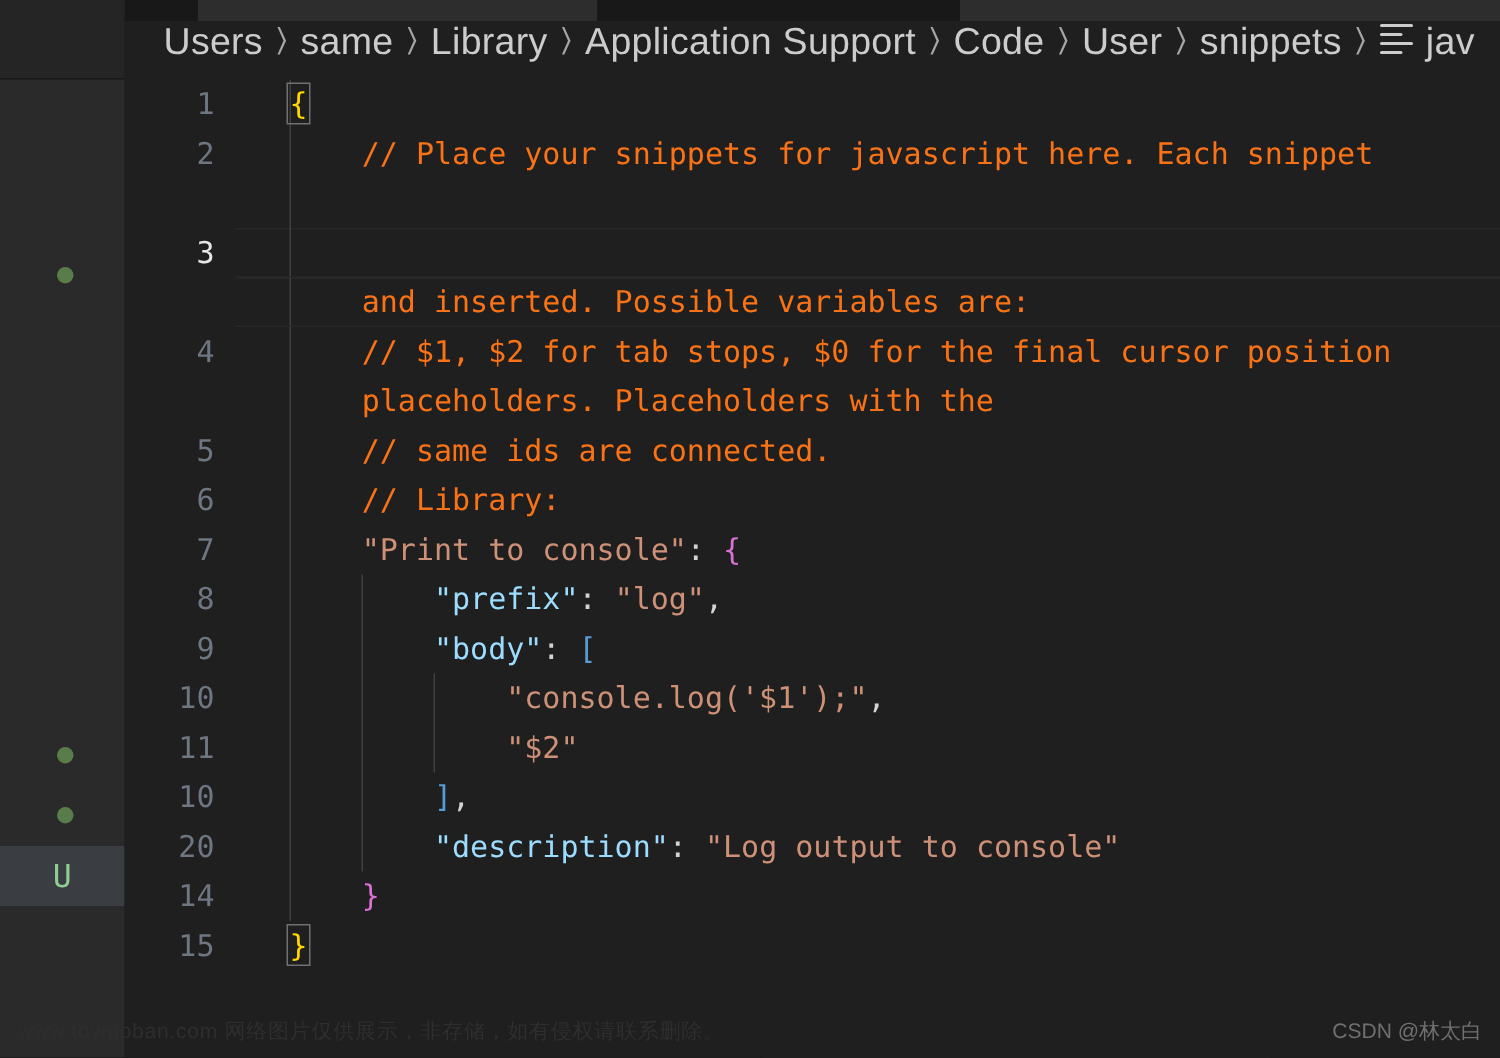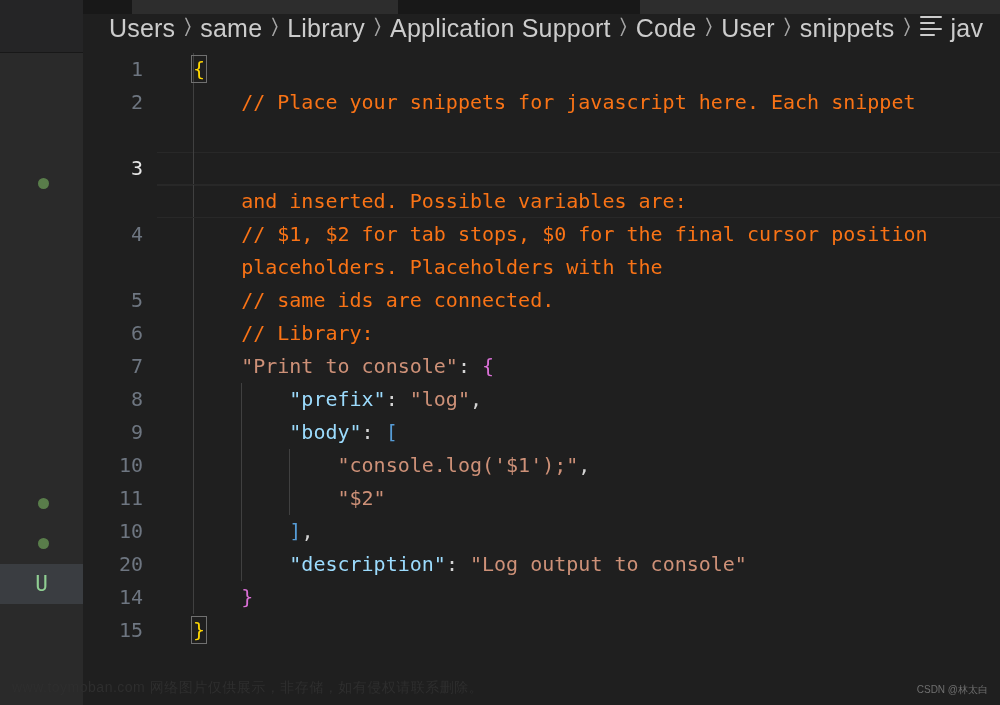--- a/index.html
+++ b/index.html
@@ -230,21 +230,21 @@
     font-size: 14px;
     font-family: "Liberation Sans", sans-serif;
     letter-spacing: .5px;
     white-space: nowrap;
   }
   #watermark-right {
     position: absolute;
     right: 12px;
     bottom: 8px;
     color: #6f6f6f;
-    font-size: 10px;
+    font-size: 14px;
     font-family: "Liberation Sans", sans-serif;
     white-space: nowrap;
   }
 </style>
 </head>
 <body>
 
 <div id="app">
 
   <div id="left-panel">

